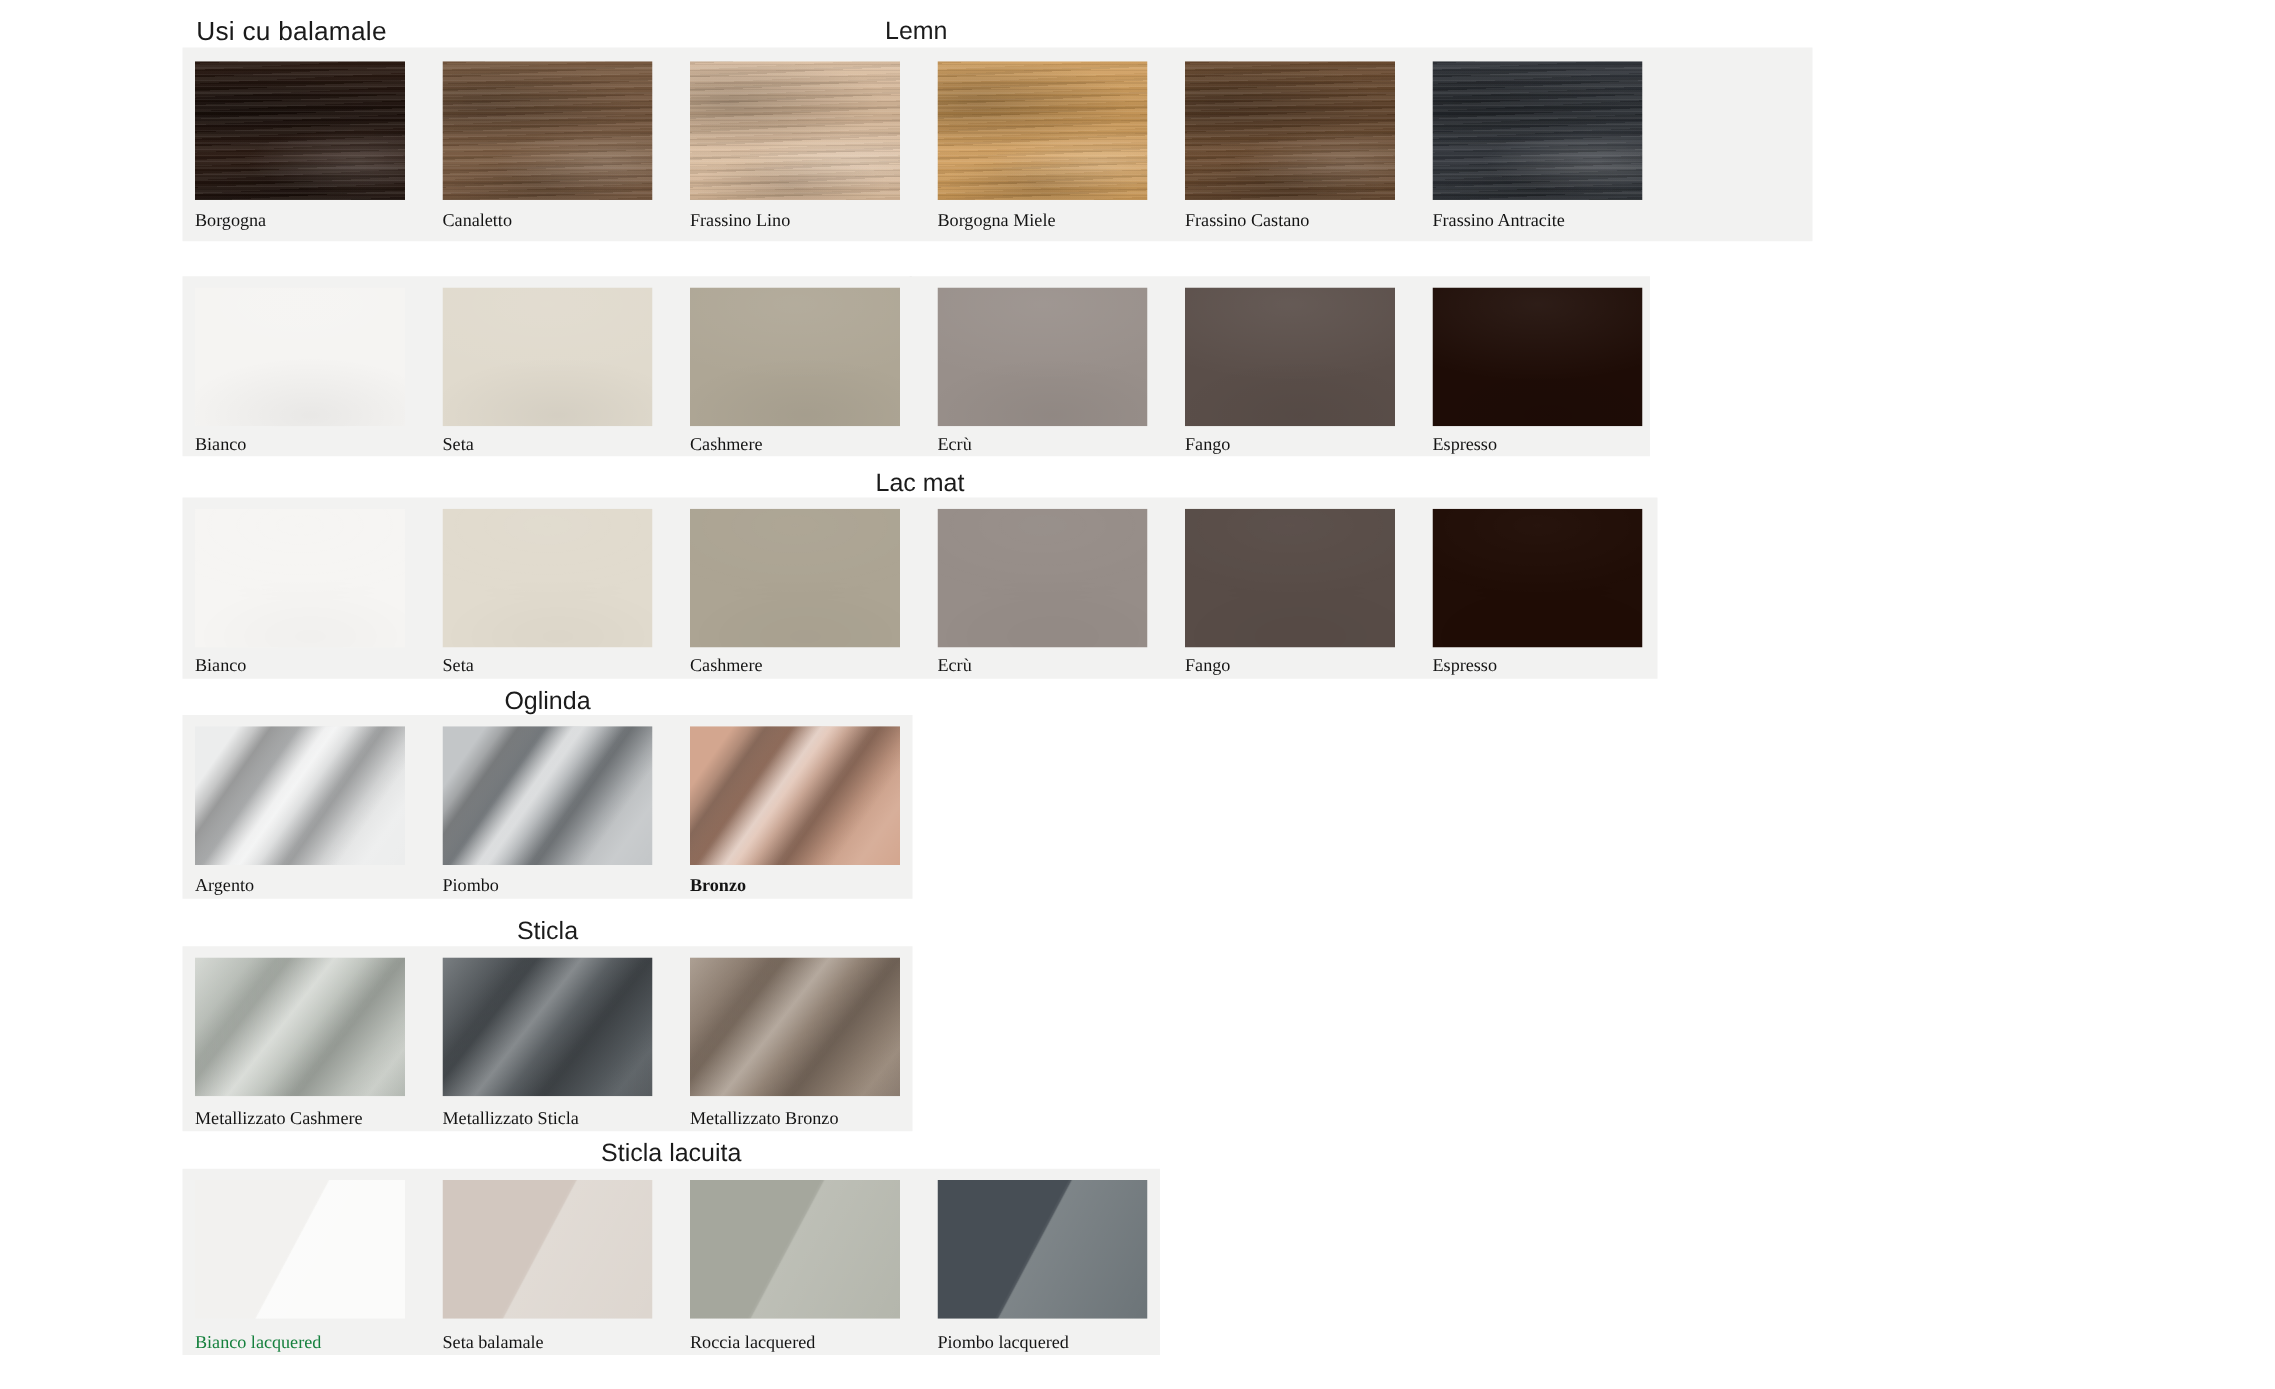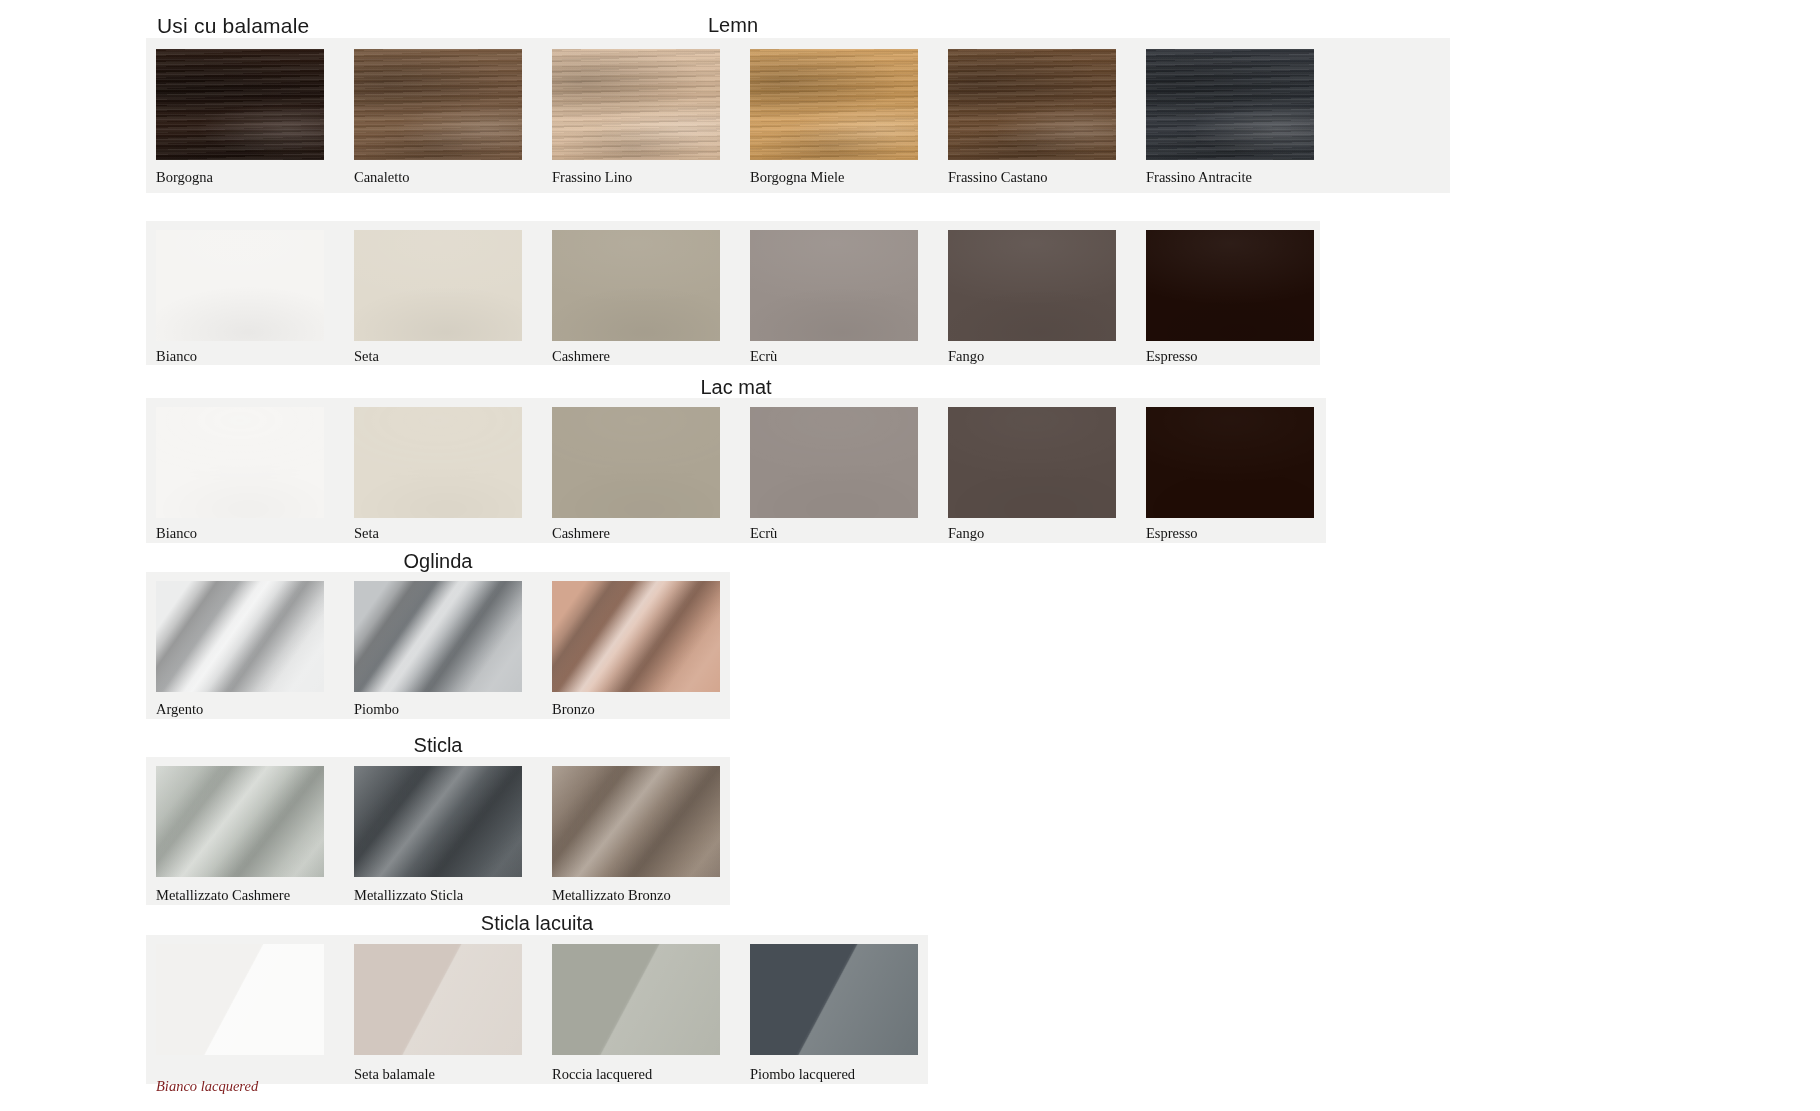--- a/index.html
+++ b/index.html
@@ -257,21 +257,21 @@
         <div class="cell-label" style="position: absolute; left: 10px; top: 130px; color: rgb(20, 20, 20);">Argento</div>
         <div class="chip" style="position: absolute; left: 208px; top: 9px; width: 168px; height: 111px;">
           <div class="chip-inner" style="background: linear-gradient(125deg, rgb(195, 198, 200) 0%, rgb(195, 198, 200) 20%, rgb(126, 131, 135) 34%, rgb(195, 198, 200) 46%, rgb(126, 131, 135) 60%, rgb(195, 198, 200) 78%, rgb(195, 198, 200) 100%);"></div>
           <div class="mirror-sheen"></div>
         </div>
         <div class="cell-label" style="position: absolute; left: 208px; top: 130px; color: rgb(20, 20, 20);">Piombo</div>
         <div class="chip" style="position: absolute; left: 406px; top: 9px; width: 168px; height: 111px;">
           <div class="chip-inner" style="background: linear-gradient(125deg, rgb(211, 166, 143) 0%, rgb(211, 166, 143) 20%, rgb(157, 118, 99) 34%, rgb(211, 166, 143) 46%, rgb(157, 118, 99) 60%, rgb(211, 166, 143) 78%, rgb(211, 166, 143) 100%);"></div>
           <div class="mirror-sheen"></div>
         </div>
-        <div class="cell-label" style="position: absolute; left: 406px; top: 130px; color: rgb(20, 20, 20);">Bronzo</div>
+        <div class="cell-label" style="position: absolute; left: 406px; top: 130px; color: rgb(20, 20, 20); font-weight: bold;">Bronzo</div>
       </div>
       <div class="group-title" style="left: 146px; top: 734px; width: 584px; position: absolute;">Sticla</div>
       <div class="strip" style="left: 146px; top: 757px; width: 584px; height: 148px; background: rgb(242, 242, 241);">
         <div class="chip" style="position: absolute; left: 10px; top: 9px; width: 168px; height: 111px;">
           <div class="chip-inner" style="background: linear-gradient(128deg, rgb(205, 209, 203) 0%, rgb(170, 176, 169) 26%, rgb(205, 209, 203) 44%, rgb(170, 176, 169) 64%, rgb(205, 209, 203) 88%, rgb(170, 176, 169) 100%);"></div>
           <div class="metal-sheen"></div>
         </div>
         <div class="cell-label" style="position: absolute; left: 10px; top: 131px; color: rgb(20, 20, 20);">Metallizzato Cashmere</div>
         <div class="chip" style="position: absolute; left: 208px; top: 9px; width: 168px; height: 111px;">
           <div class="chip-inner" style="background: linear-gradient(128deg, rgb(92, 98, 102) 0%, rgb(68, 73, 77) 26%, rgb(92, 98, 102) 44%, rgb(68, 73, 77) 64%, rgb(92, 98, 102) 88%, rgb(68, 73, 77) 100%);"></div>
@@ -283,21 +283,21 @@
           <div class="metal-sheen"></div>
         </div>
         <div class="cell-label" style="position: absolute; left: 406px; top: 131px; color: rgb(20, 20, 20);">Metallizzato Bronzo</div>
       </div>
       <div class="group-title" style="left: 146px; top: 912px; width: 782px; position: absolute;">Sticla lacuita</div>
       <div class="strip" style="left: 146px; top: 935px; width: 782px; height: 149px; background: rgb(242, 242, 241);">
         <div class="chip" style="position: absolute; left: 10px; top: 9px; width: 168px; height: 111px;">
           <div class="chip-inner" style="background: linear-gradient(118deg, rgb(242, 241, 239) 0%, rgb(242, 241, 239) 47%, rgb(251, 251, 250) 47.6%, rgb(251, 251, 250) 100%);"></div>
           <div class="lacq-split" style="background-image: linear-gradient(118deg, rgba(255, 255, 255, 0) 0%, rgba(255, 255, 255, 0) 46%, rgba(255, 255, 255, 0.12) 48%, rgba(255, 255, 255, 0) 100%);"></div>
         </div>
-        <div class="cell-label" style="position: absolute; left: 10px; top: 144px; color: #7f1d1d; font-style: italic;">Bianco lacquered</div>
+        <div class="cell-label" style="position: absolute; left: 10px; top: 132px; color: #15803d;">Bianco lacquered</div>
         <div class="chip" style="position: absolute; left: 208px; top: 9px; width: 168px; height: 111px;">
           <div class="chip-inner" style="background: linear-gradient(118deg, rgb(210, 199, 191) 0%, rgb(210, 199, 191) 47%, rgb(221, 214, 207) 47.6%, rgb(221, 214, 207) 100%);"></div>
           <div class="lacq-split" style="background-image: linear-gradient(118deg, rgba(255, 255, 255, 0) 0%, rgba(255, 255, 255, 0) 46%, rgba(255, 255, 255, 0.12) 48%, rgba(255, 255, 255, 0) 100%);"></div>
         </div>
         <div class="cell-label" style="position: absolute; left: 208px; top: 132px; color: rgb(20, 20, 20);">Seta balamale</div>
         <div class="chip" style="position: absolute; left: 406px; top: 9px; width: 168px; height: 111px;">
           <div class="chip-inner" style="background: linear-gradient(118deg, rgb(165, 167, 157) 0%, rgb(165, 167, 157) 47%, rgb(180, 182, 172) 47.6%, rgb(180, 182, 172) 100%);"></div>
           <div class="lacq-split" style="background-image: linear-gradient(118deg, rgba(255, 255, 255, 0) 0%, rgba(255, 255, 255, 0) 46%, rgba(255, 255, 255, 0.12) 48%, rgba(255, 255, 255, 0) 100%);"></div>
         </div>
         <div class="cell-label" style="position: absolute; left: 406px; top: 132px; color: rgb(20, 20, 20);">Roccia lacquered</div>

